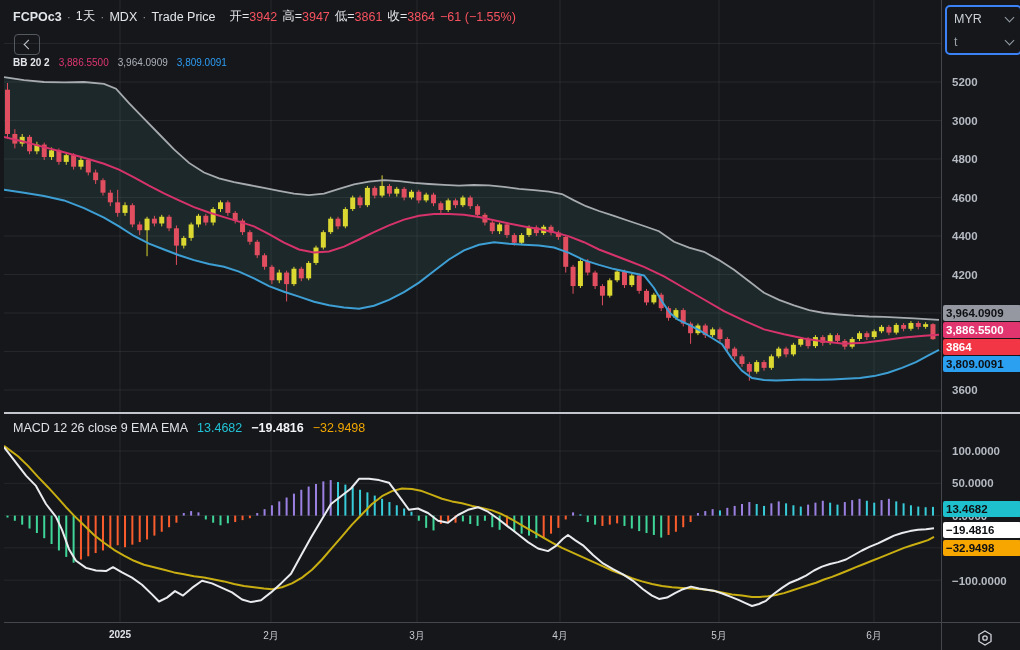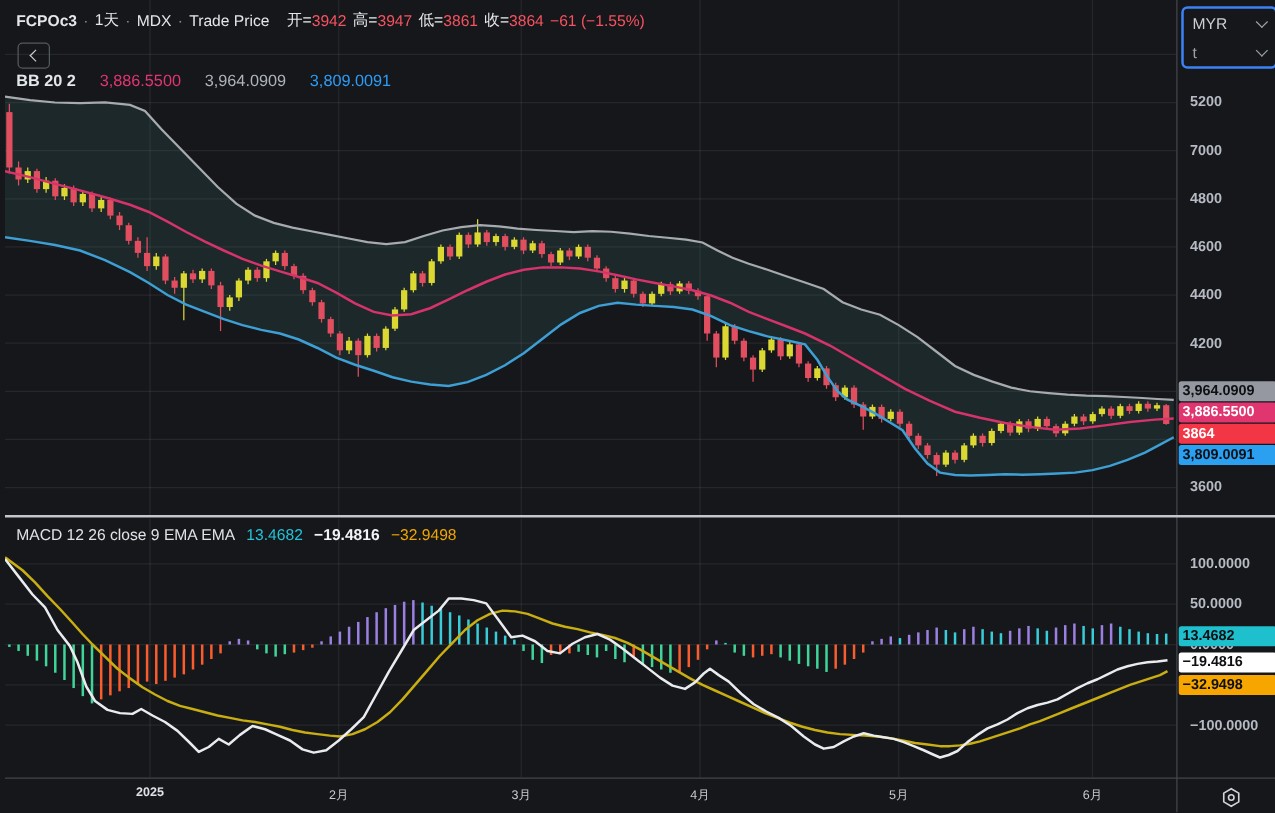--- a/index.html
+++ b/index.html
@@ -13,21 +13,21 @@
   .axis-vline{position:absolute;left:937px;top:0;width:1px;height:650px;background:#43464d;z-index:6;}
   .time-hline{position:absolute;left:0;top:622px;width:1020px;height:1px;background:#43464d;z-index:6;}
   .hdr-row{position:absolute;left:9px;top:8px;display:flex;align-items:center;gap:5px;
            font-size:12.5px;z-index:20;white-space:nowrap;color:#e3e6ea;}
   .hdr-sep{color:#8a8f97;}
   .red-val{color:#f7525f;}
   .back-btn{position:absolute;left:10px;top:34px;width:24px;height:19px;border:1px solid #54585f;
             border-radius:4px;z-index:20;display:flex;align-items:center;justify-content:center;cursor:pointer;}
   .chev-left{width:6px;height:6px;border-left:1.6px solid #c8ccd2;border-bottom:1.6px solid #c8ccd2;
              transform:rotate(45deg);margin-left:2px;}
-  .bb-row{position:absolute;left:9px;top:57px;display:flex;gap:19px;font-size:13px;z-index:20;white-space:nowrap;}
+  .bb-row{position:absolute;left:9px;top:57px;display:flex;gap:9px;font-size:10px;z-index:20;white-space:nowrap;}
   .bb-name{color:#e3e6ea;font-weight:bold;}
   .bb-basis{color:#e0356f;}
   .bb-upper{color:#aeb2ba;}
   .bb-lower{color:#2d9cf4;}
   .macd-row{position:absolute;left:9px;top:421px;display:flex;gap:9px;font-size:12.5px;z-index:20;white-space:nowrap;justify-content:flex-end;}
   .macd-name{color:#dfe2e7;}
   .macd-hist-v{color:#22c3d6;}
   .macd-macd-v{color:#f2f4f7;font-weight:bold;}
   .macd-sig-v{color:#f0a500;}
   #axis-col{position:absolute;left:938px;top:0;width:82px;height:622px;z-index:10;font-weight:bold;}
@@ -509,21 +509,21 @@
 
   <div class="macd-row">
     <span class="macd-name">MACD 12 26 close 9 EMA EMA</span>
     <span class="macd-hist-v">13.4682</span>
     <span class="macd-macd-v">−19.4816</span>
     <span class="macd-sig-v">−32.9498</span>
   </div>
 
   <div id="axis-col">
       <span class="tick" style="top: 82px;">5200</span>
-      <span class="tick" style="top: 120.5px;">7000</span>
+      <span class="tick" style="top: 120.5px;">3000</span>
       <span class="tick" style="top: 159px;">4800</span>
       <span class="tick" style="top: 197.5px;">4600</span>
       <span class="tick" style="top: 236px;">4400</span>
       <span class="tick" style="top: 274.5px;">4200</span>
       <span class="tick" style="top: 390px;">3600</span>
       <span class="tick" style="top: 451px;">100.0000</span>
       <span class="tick" style="top: 483px;">50.0000</span>
       <span class="tick" style="top: 516px;">0.0000</span>
       <span class="tick" style="top: 581px;">−100.0000</span>
       <div class="badge" style="top: 313px; background: rgb(149, 152, 161); color: rgb(14, 16, 19);">3,964.0909</div>

